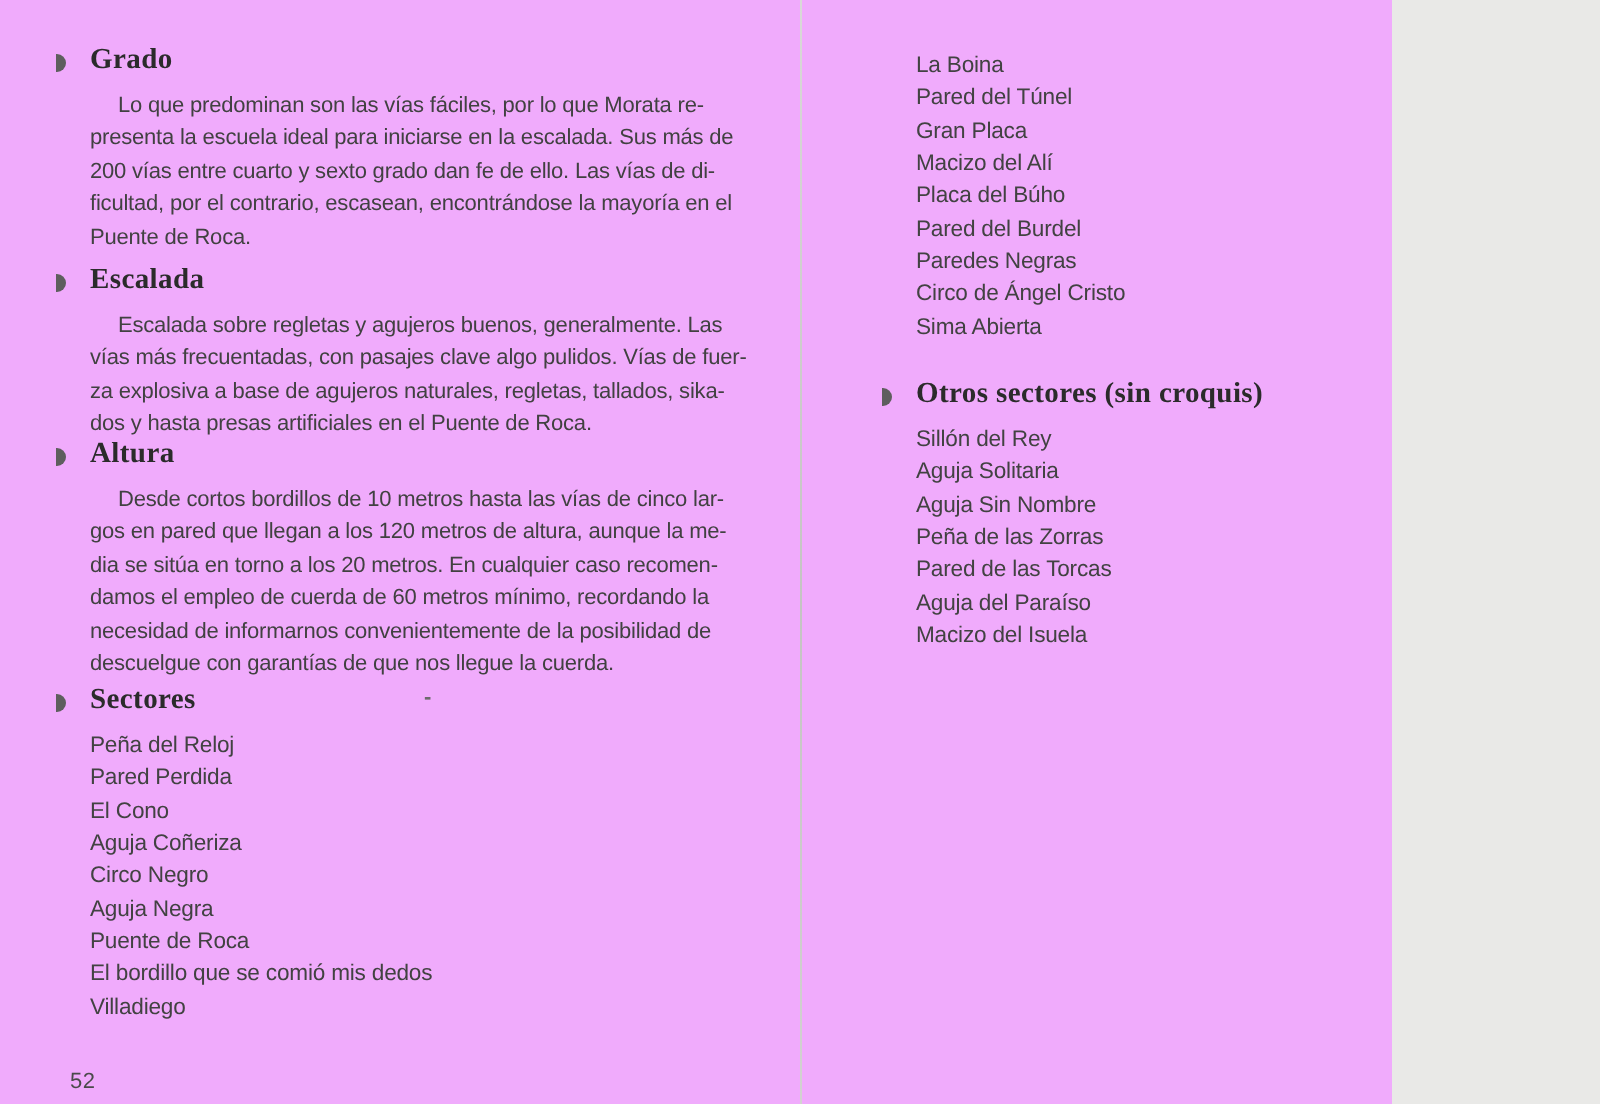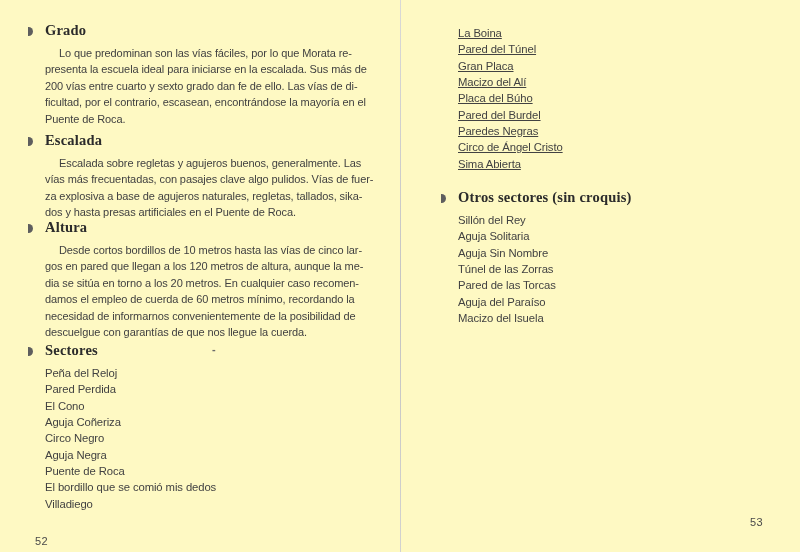--- a/index.html
+++ b/index.html
@@ -2,23 +2,23 @@
 <html><head>
 <meta charset="utf-8">
 <style>
   html, body {
     margin: 0;
     padding: 0;
     background: #e9e9e7;
   }
   .spread {
     position: relative;
-    width: 800px;
+    width: 696px;
     height: 552px;
-    background: #fef9c3;
+    background: #f0abfc;
     overflow: hidden;
     font-family: "Liberation Sans", sans-serif;
     color: #414141;
   }
   .gutter-line {
     position: absolute;
     left: 400px;
     top: 0;
     width: 1px;
     height: 552px;
@@ -138,42 +138,42 @@
         <li>Puente de Roca</li>
         <li>El bordillo que se comió mis dedos</li>
         <li>Villadiego</li>
       </ul>
   </div>
 
   <div class="scan-artifact" style="left:212px; top:343px;">-</div>
 
   <div class="page-number" style="left:35px; top:514px;margin-top:21px;">52</div>
 
-  <ul class="sector-list flush abs" style="left:458px; top:25px; width:300px;text-decoration:underline;">
+  <ul class="sector-list flush abs" style="left:458px; top:25px; width:300px;">
       <li>La Boina</li>
       <li>Pared del Túnel</li>
       <li>Gran Placa</li>
       <li>Macizo del Alí</li>
       <li>Placa del Búho</li>
       <li>Pared del Burdel</li>
       <li>Paredes Negras</li>
       <li>Circo de Ángel Cristo</li>
       <li>Sima Abierta</li>
     </ul>
 
   <div class="abs" style="left:441px; top:189px; width:330px;">
     <h2 class="section-heading">
       <span class="section-bullet"></span>
       <span>Otros sectores (sin croquis)</span>
     </h2>
     <ul class="sector-list">
         <li>Sillón del Rey</li>
         <li>Aguja Solitaria</li>
         <li>Aguja Sin Nombre</li>
-        <li>Túnel de las Zorras</li>
+        <li>Peña de las Zorras</li>
         <li>Pared de las Torcas</li>
         <li>Aguja del Paraíso</li>
         <li>Macizo del Isuela</li>
       </ul>
   </div>
 
   <div class="page-number" style="left:750px; top:516px;">53</div>
 
 </div>
 

